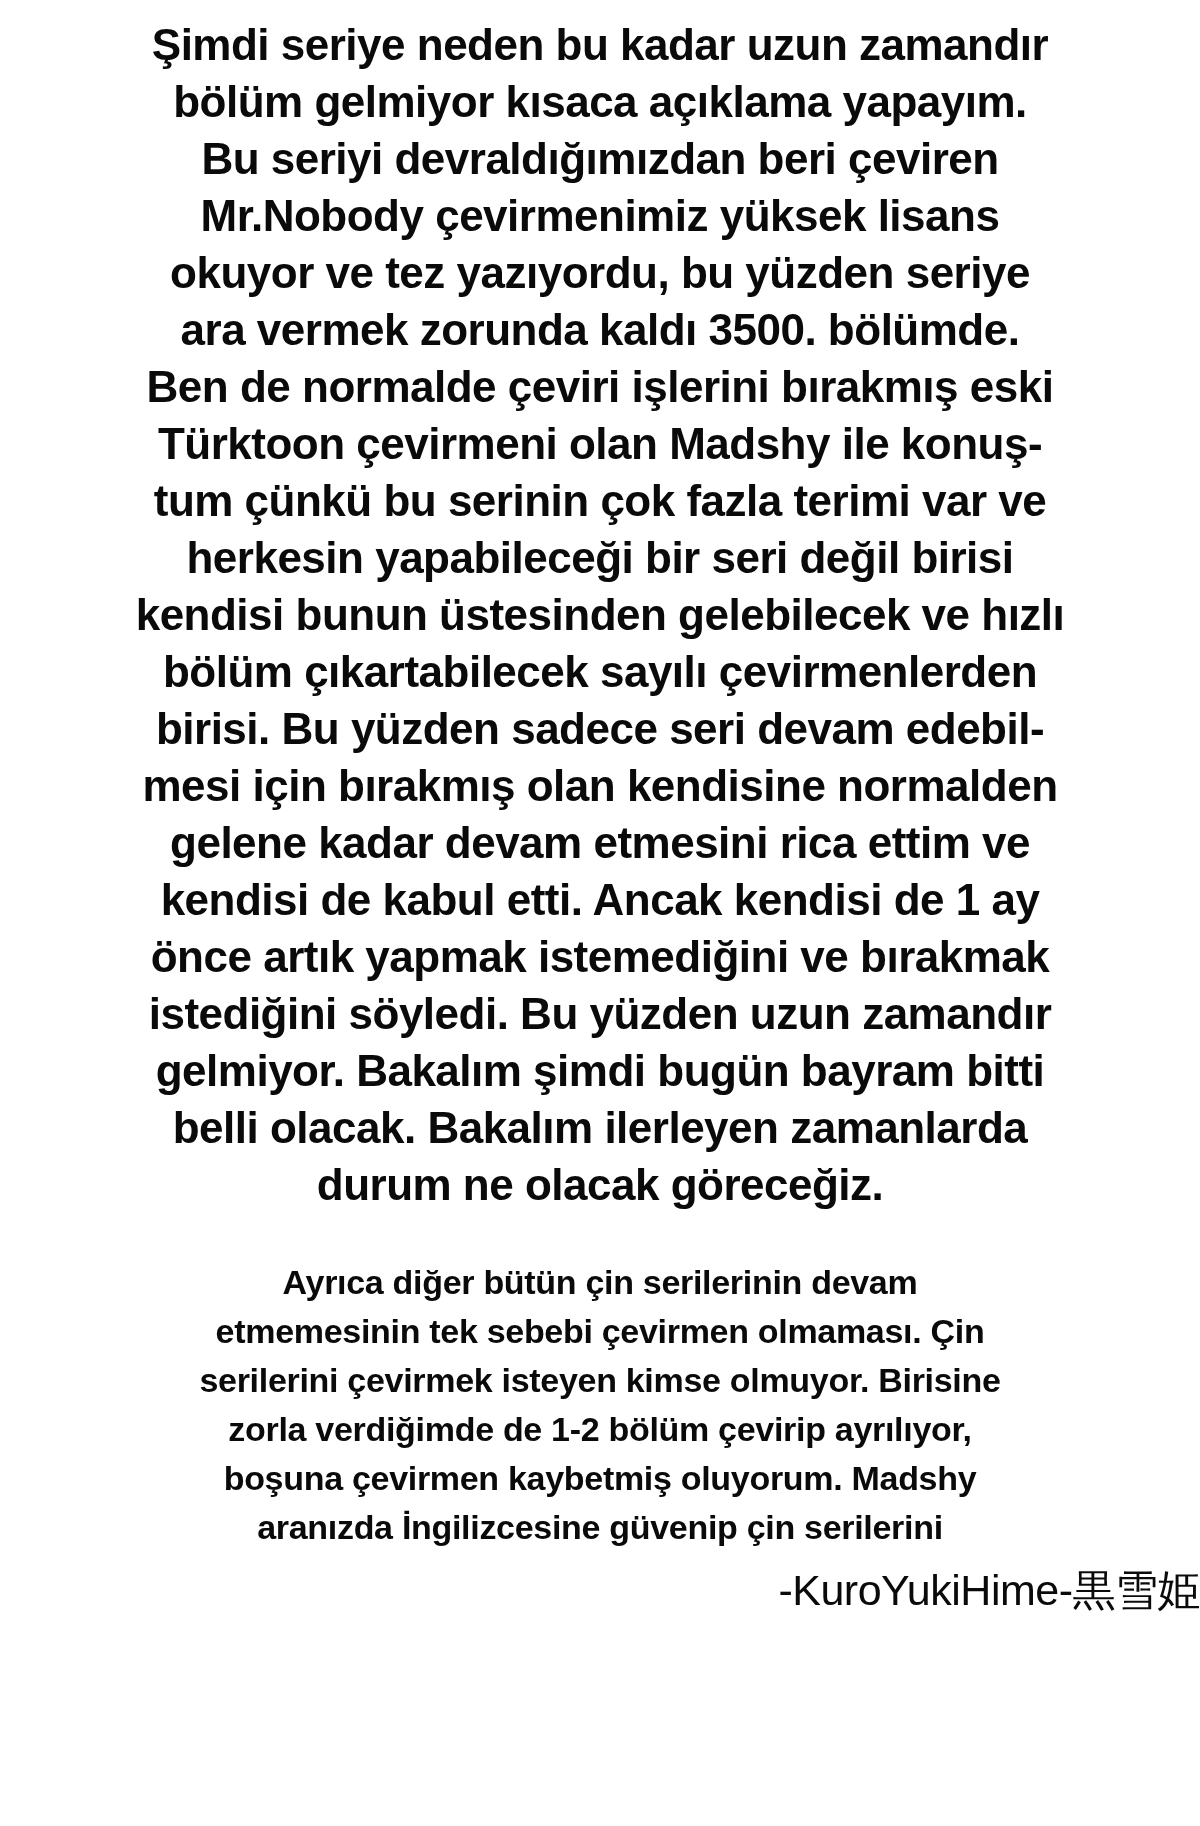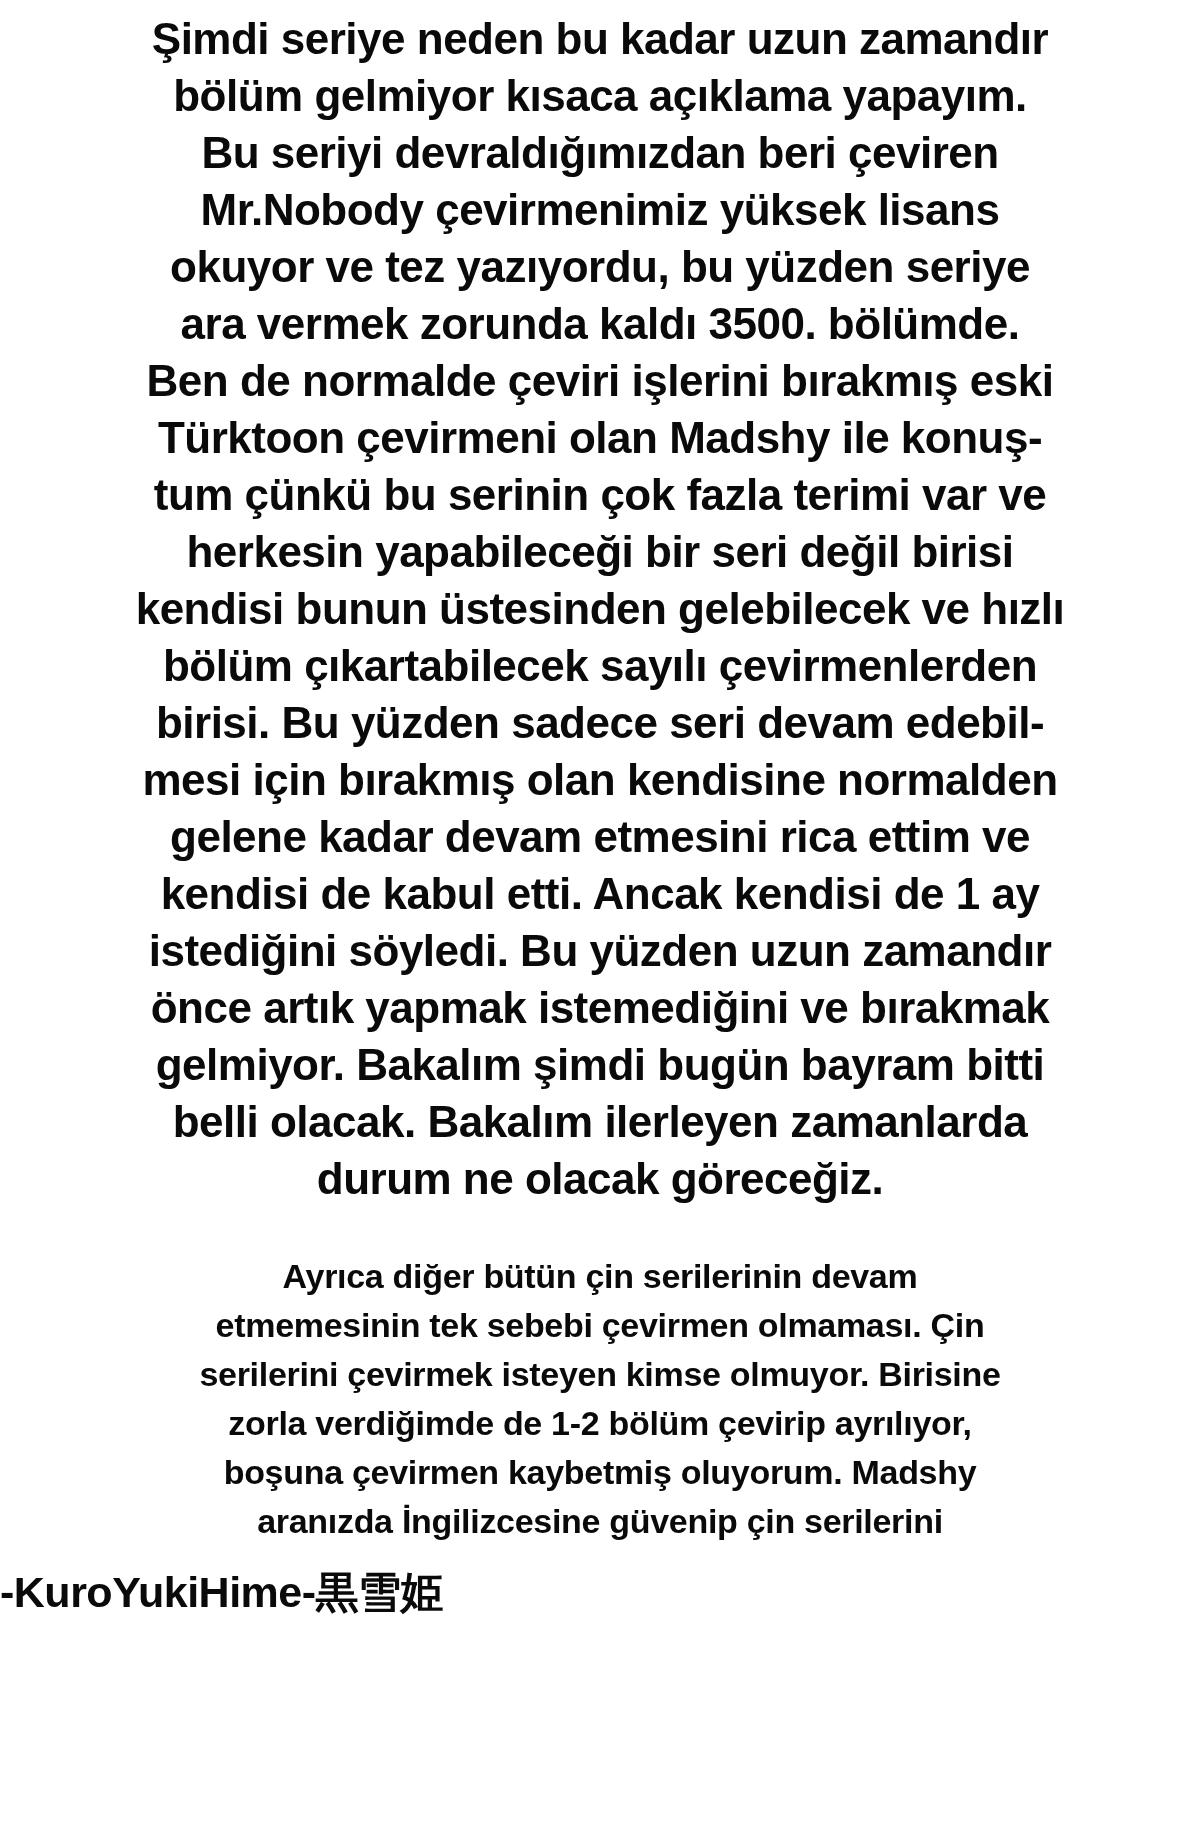--- a/index.html
+++ b/index.html
@@ -12,47 +12,47 @@
     height: 1826px;
     overflow: hidden;
     font-family: "Liberation Sans", sans-serif;
     color: #0a0a0a;
     -webkit-font-smoothing: antialiased;
   }
   main.page {
     width: 1200px;
     height: 1826px;
     box-sizing: border-box;
-    padding-top: 10px;
+    padding-top: 16px;
     text-align: center;
   }
   .para .line {
     white-space: nowrap;
     text-align: center;
   }
   .para.primary {
     font-size: 44px;
     line-height: 57px;
     font-weight: 700;
     letter-spacing: -0.5px;
   }
   .para.secondary {
     margin-top: 45px;
     font-size: 34px;
     line-height: 49px;
     font-weight: 700;
     letter-spacing: -0.3px;
   }
   .signature {
-    margin-top: 16px;
+    margin-top: 8px;
     font-size: 43px;
     line-height: 60px;
-    font-weight: 700;
+    font-weight: 400;
     letter-spacing: -0.5px;
-    text-align: left;
+    text-align: right;
     white-space: nowrap;
   }
 </style>
 </head>
 <body>
 
 <main class="page">
   <section class="para primary">
       <div class="line">Şimdi seriye neden bu kadar uzun zamandır</div>
       <div class="line">bölüm gelmiyor kısaca açıklama yapayım.</div>
@@ -63,22 +63,22 @@
       <div class="line">Ben de normalde çeviri işlerini bırakmış eski</div>
       <div class="line">Türktoon çevirmeni olan Madshy ile konuş-</div>
       <div class="line">tum çünkü bu serinin çok fazla terimi var ve</div>
       <div class="line">herkesin yapabileceği bir seri değil birisi</div>
       <div class="line">kendisi bunun üstesinden gelebilecek ve hızlı</div>
       <div class="line">bölüm çıkartabilecek sayılı çevirmenlerden</div>
       <div class="line">birisi. Bu yüzden sadece seri devam edebil-</div>
       <div class="line">mesi için bırakmış olan kendisine normalden</div>
       <div class="line">gelene kadar devam etmesini rica ettim ve</div>
       <div class="line">kendisi de kabul etti. Ancak kendisi de 1 ay</div>
+      <div class="line">önce artık yapmak istemediğini ve bırakmak</div>
       <div class="line">istediğini söyledi. Bu yüzden uzun zamandır</div>
-      <div class="line">önce artık yapmak istemediğini ve bırakmak</div>
       <div class="line">gelmiyor. Bakalım şimdi bugün bayram bitti</div>
       <div class="line">belli olacak. Bakalım ilerleyen zamanlarda</div>
       <div class="line">durum ne olacak göreceğiz.</div>
     </section>
 
   <section class="para secondary">
       <div class="line">Ayrıca diğer bütün çin serilerinin devam</div>
       <div class="line">etmemesinin tek sebebi çevirmen olmaması. Çin</div>
       <div class="line">serilerini çevirmek isteyen kimse olmuyor. Birisine</div>
       <div class="line">zorla verdiğimde de 1-2 bölüm çevirip ayrılıyor,</div>

